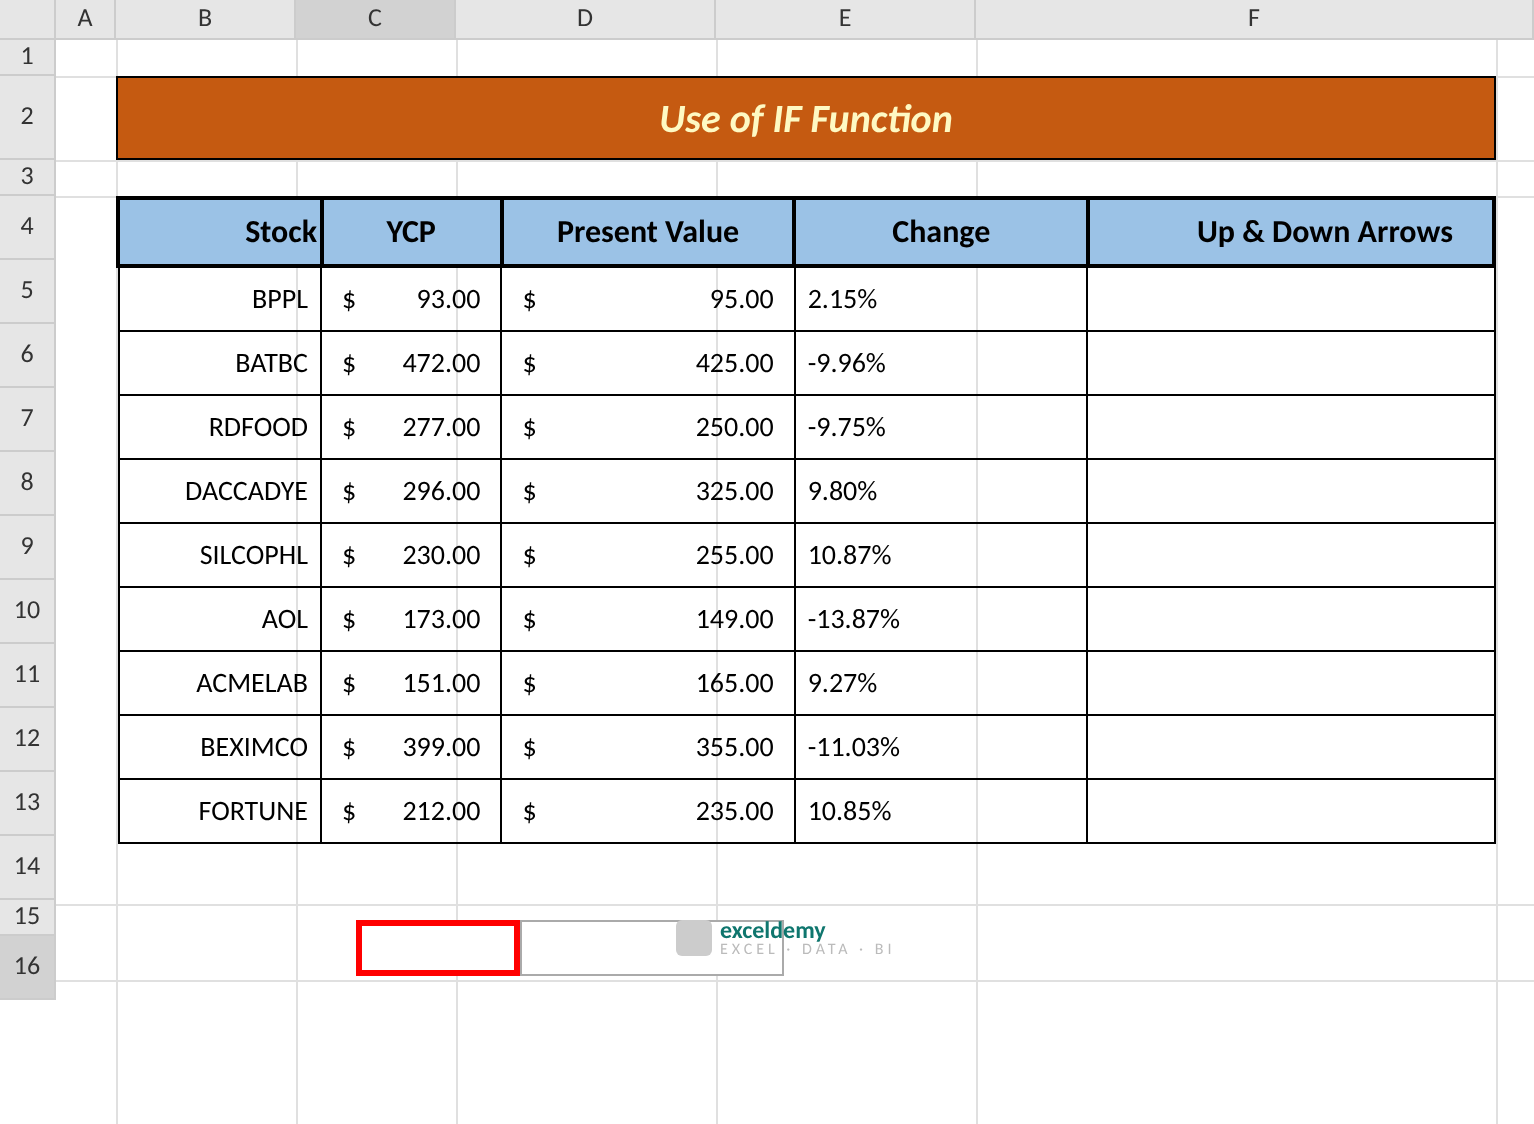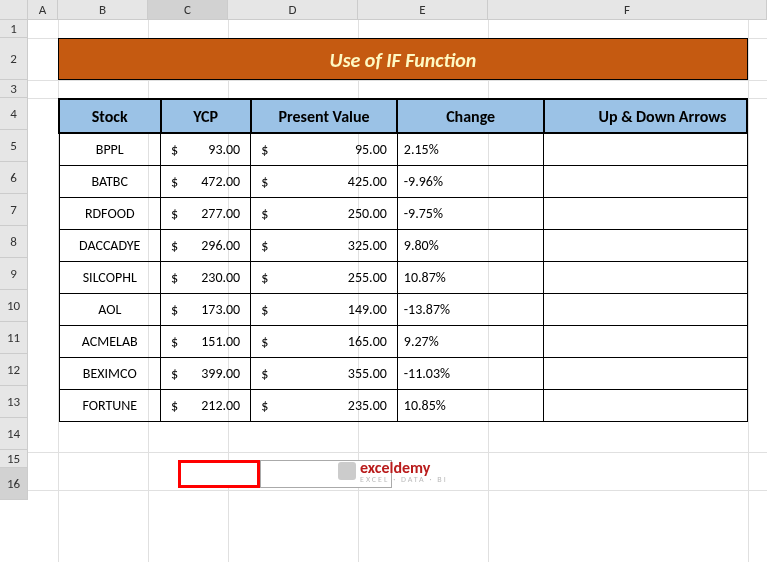--- a/index.html
+++ b/index.html
@@ -94,21 +94,21 @@
     font-weight: bold;
     font-size: 16px;
     height: 34px;
   }
   table.data td {
     border: 1.5px solid #000;
     font-size: 14px;
     height: 32px;
     padding: 0 6px;
   }
-  .col-stock { width: 90px; text-align: center; }
+  .col-stock { width: 90px; text-align: right; }
   .col-ycp { width: 80px; }
   .col-pv { width: 130px; }
   .col-chg { width: 130px; }
   .col-arr { width: 180px; padding-left: 35px; }
   .currency {
     display: flex;
     justify-content: space-between;
     padding: 0 4px;
   }
   .red-box {
@@ -138,21 +138,21 @@
     display: flex;
     align-items: center;
     gap: 4px;
   }
   .watermark .logo {
     width: 18px; height: 18px;
     background: #ccc;
     border-radius: 3px;
     position: relative;
   }
-  .watermark .brand { font-weight: bold; font-size: 16px; color: #b91c1c; }
+  .watermark .brand { font-weight: bold; font-size: 12px; color: #0f766e; }
   .watermark .sub { font-size: 8px; letter-spacing: 2px; color: #bbb; display:block; margin-top:-3px;}
 </style>
 </head>
 <body>
 
 <div class="grid">
 
   <div class="col-headers">
     <div class="col-h" style="width:28px"></div>
     <div class="col-h" style="width:30px">A</div>

